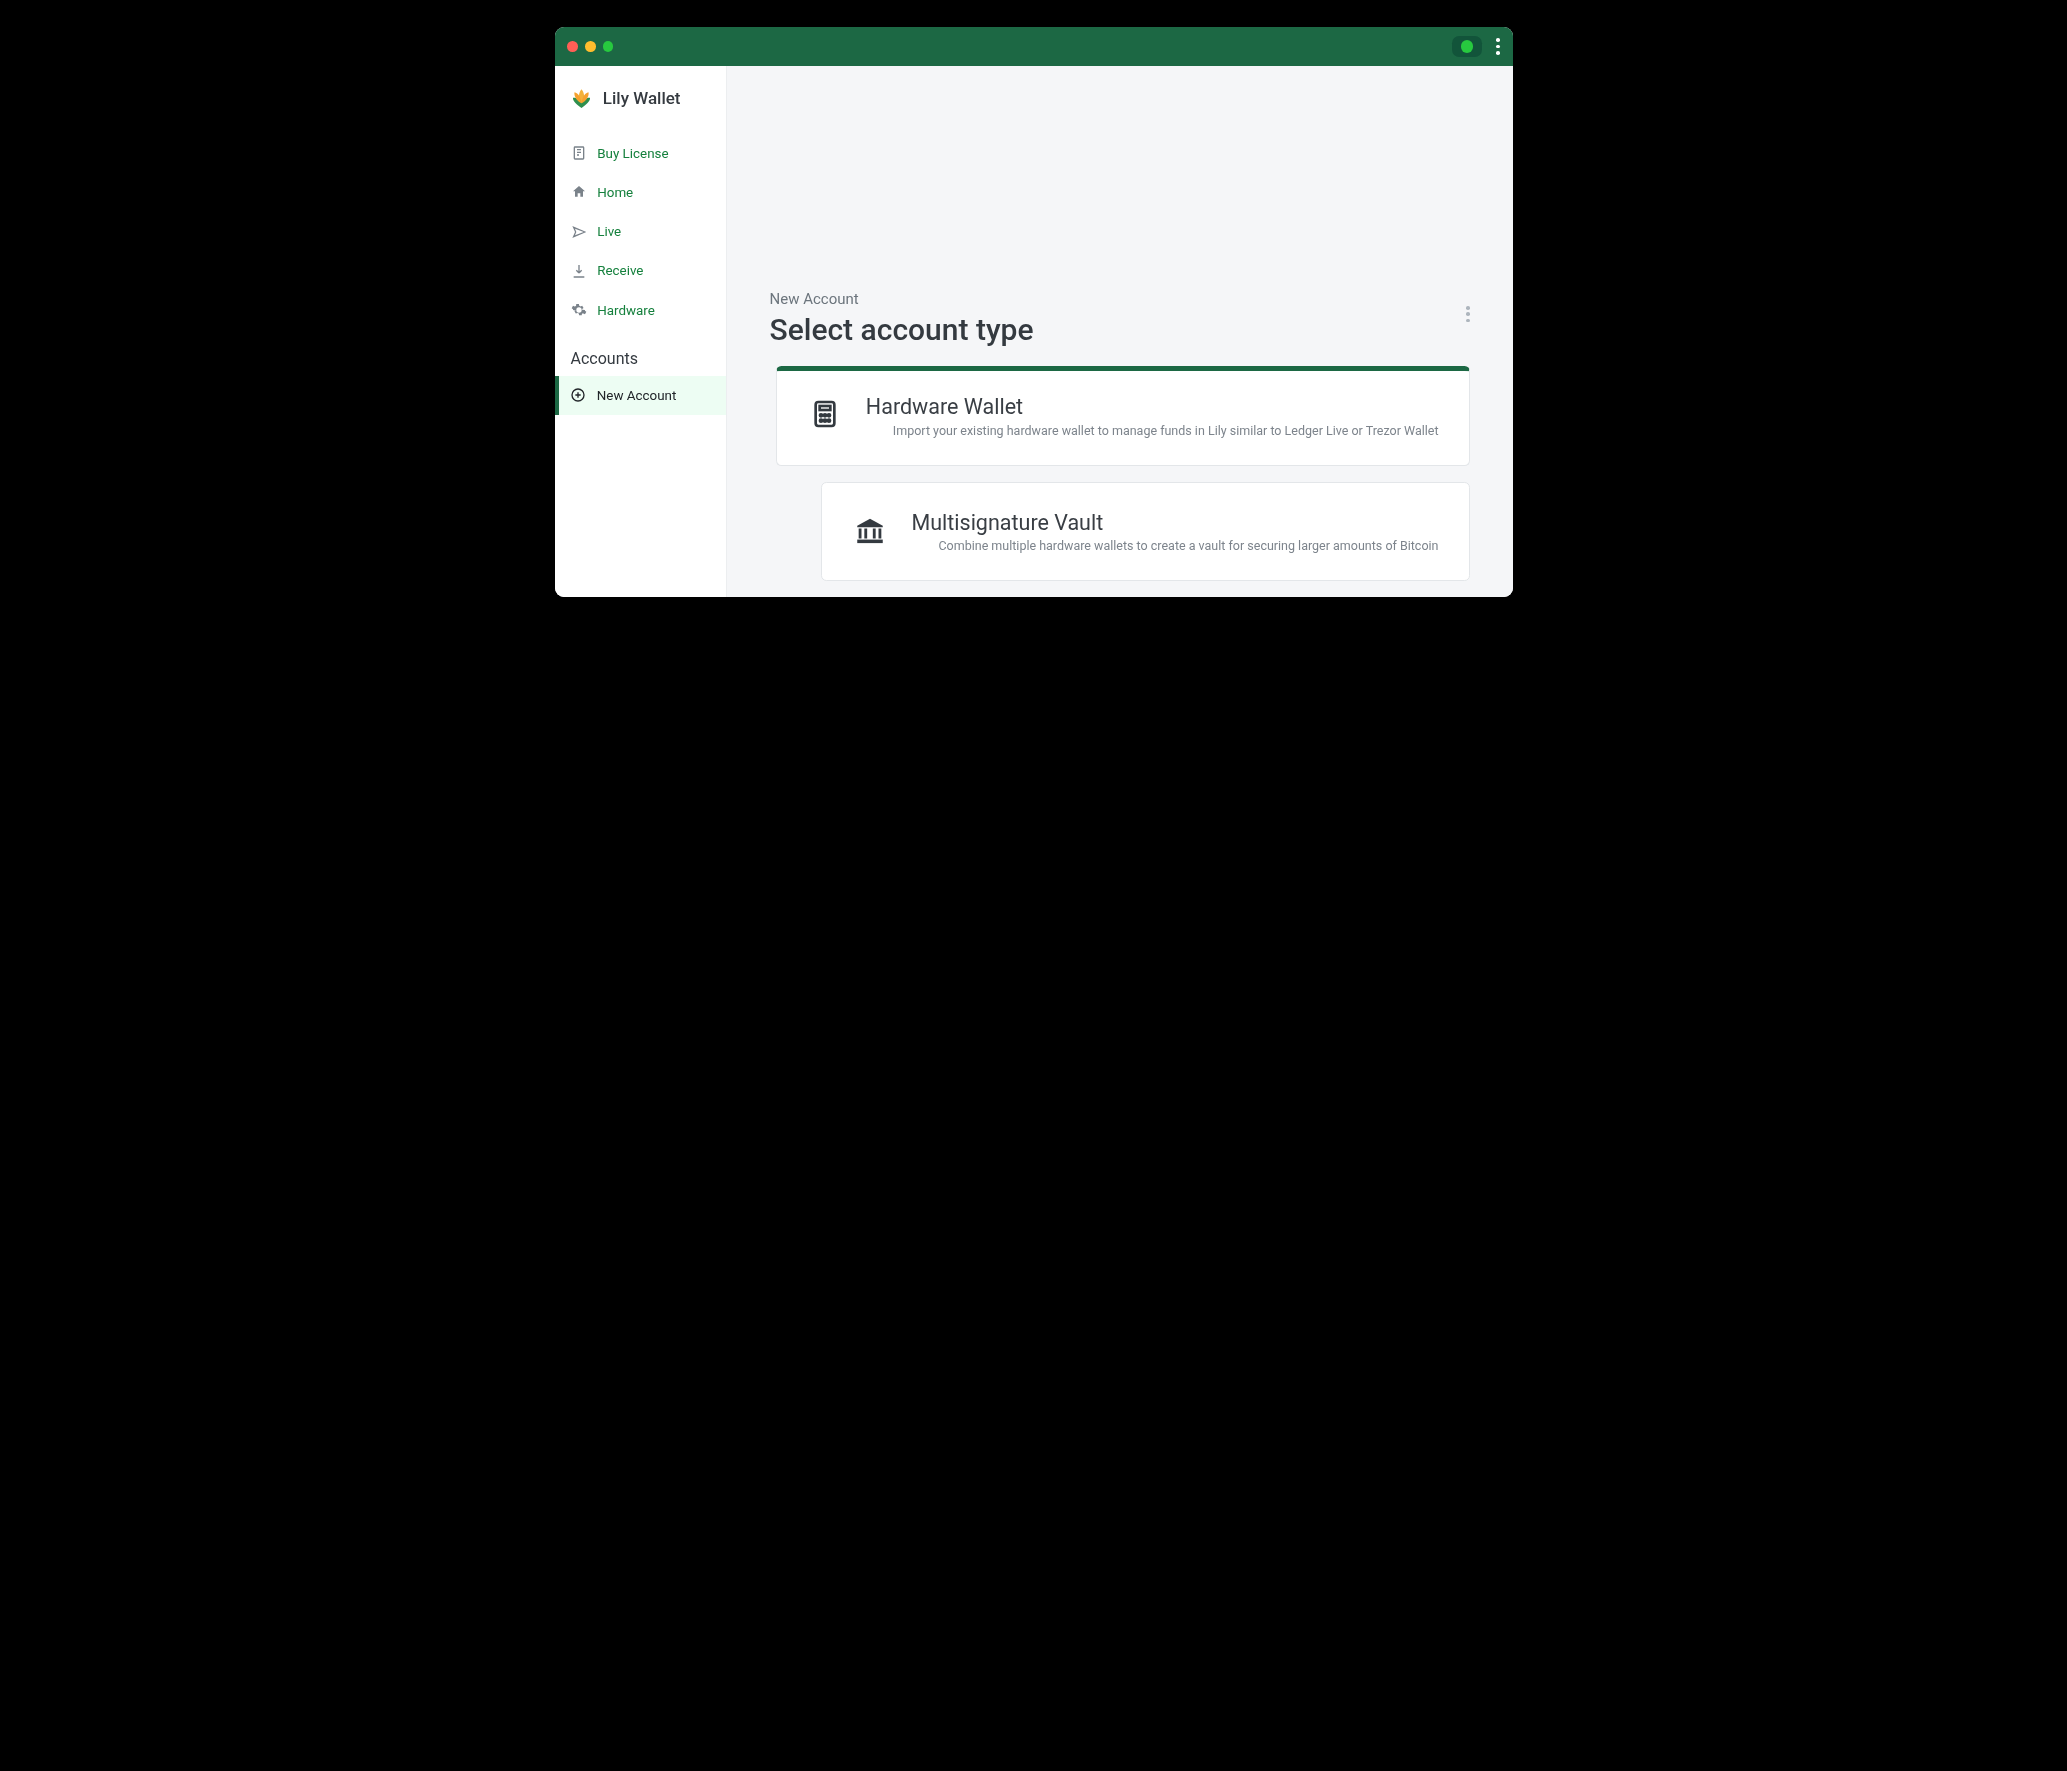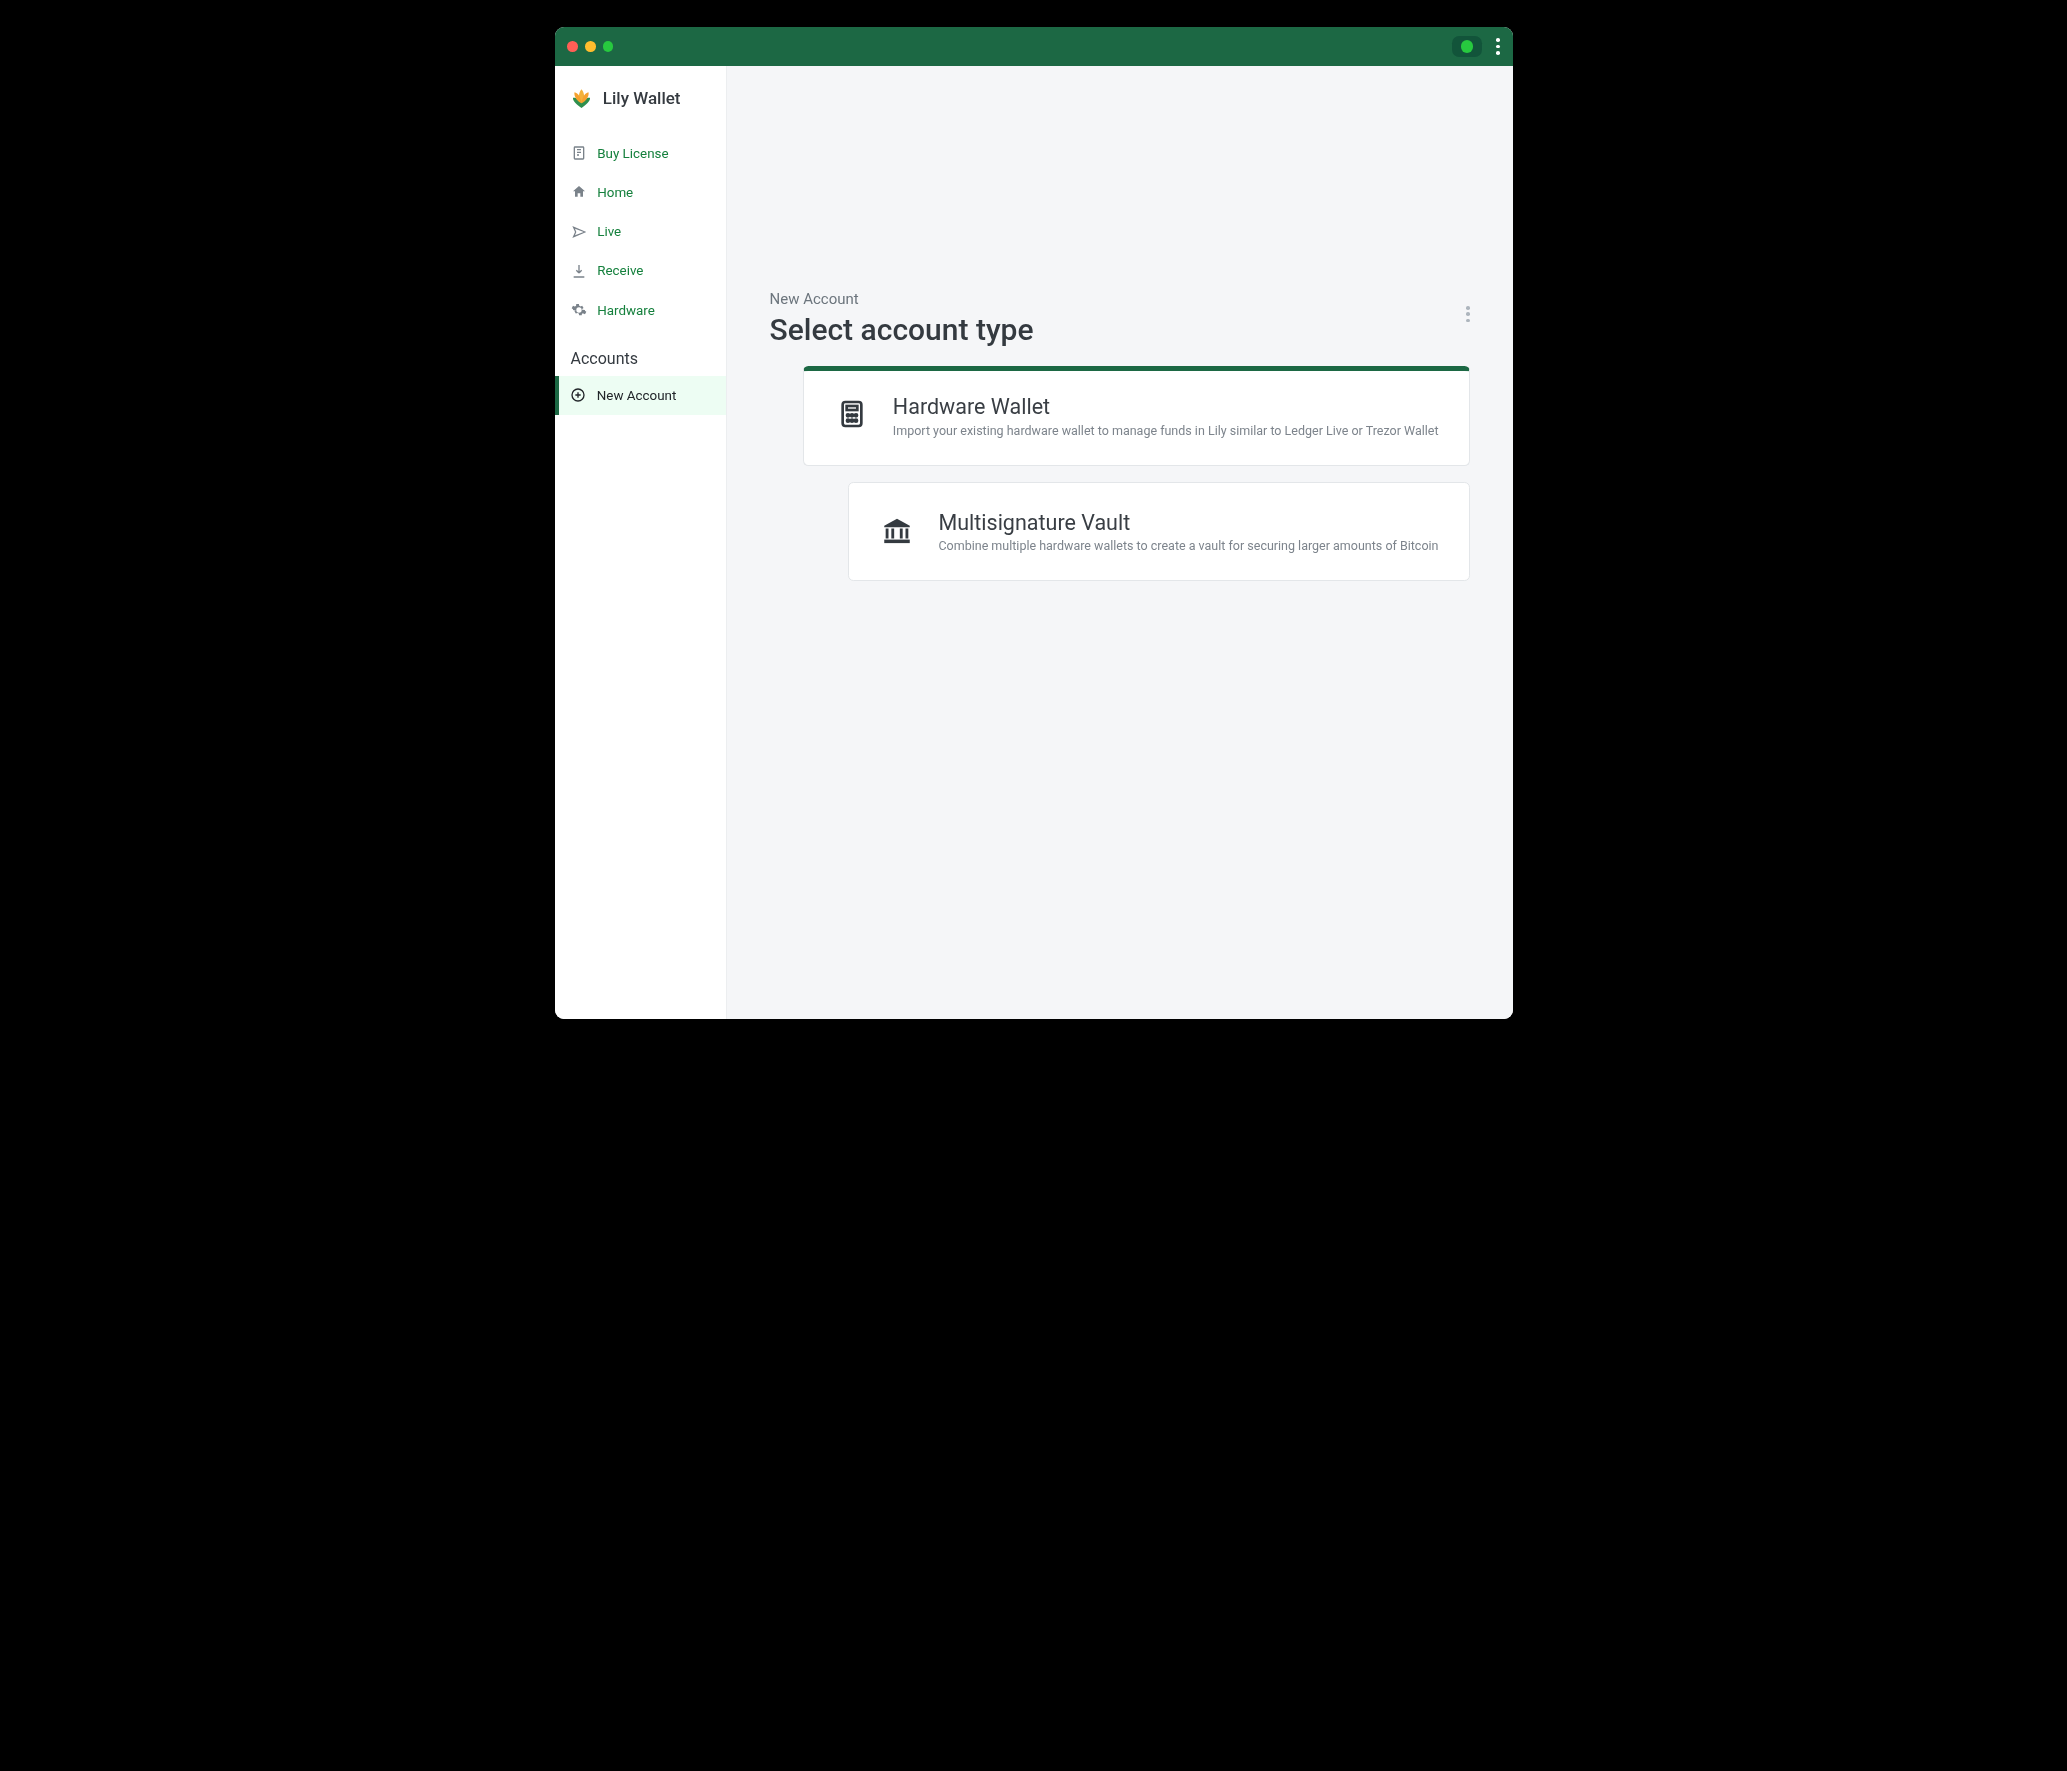--- a/index.html
+++ b/index.html
@@ -7,21 +7,21 @@
   body {
     background: #000;
     font-family: -apple-system, BlinkMacSystemFont, "Segoe UI", Roboto, Helvetica, Arial, sans-serif;
     display: flex;
     align-items: flex-start;
     justify-content: center;
     padding: 27px 36px 72px 36px;
   }
   .window {
     width: 958px;
-    height: 992px;
+    height: 570px;
     background: #f7f8fa;
     border-radius: 9px;
     overflow: hidden;
     box-shadow: 0 18px 54px rgba(0,0,0,0.6);
     display: flex;
     flex-direction: column;
   }
   .titlebar {
     height: 39px;
     background: #1c6844;
@@ -153,21 +153,21 @@
   .option-icon {
     width: 36px; height: 36px; display:flex; align-items:center; justify-content:center;
     color:#343a40;
     flex-shrink: 0;
     margin-top: 1.8px;
   }
   .option-title {
     font-size: 21.5px; color:#393e44; font-weight: 400; margin-bottom: 3.6px;
   }
   .option-desc {
-    font-size: 12.5px; color:#7d848c;
+    font-size: 12.5px; color:#7d848c;margin-left:27px;
   }
   svg { display:block; }
 </style>
 </head>
 <body>
 
 <div class="window">
   <div class="titlebar">
     <div class="traffic">
       <div class="dot red"></div>

